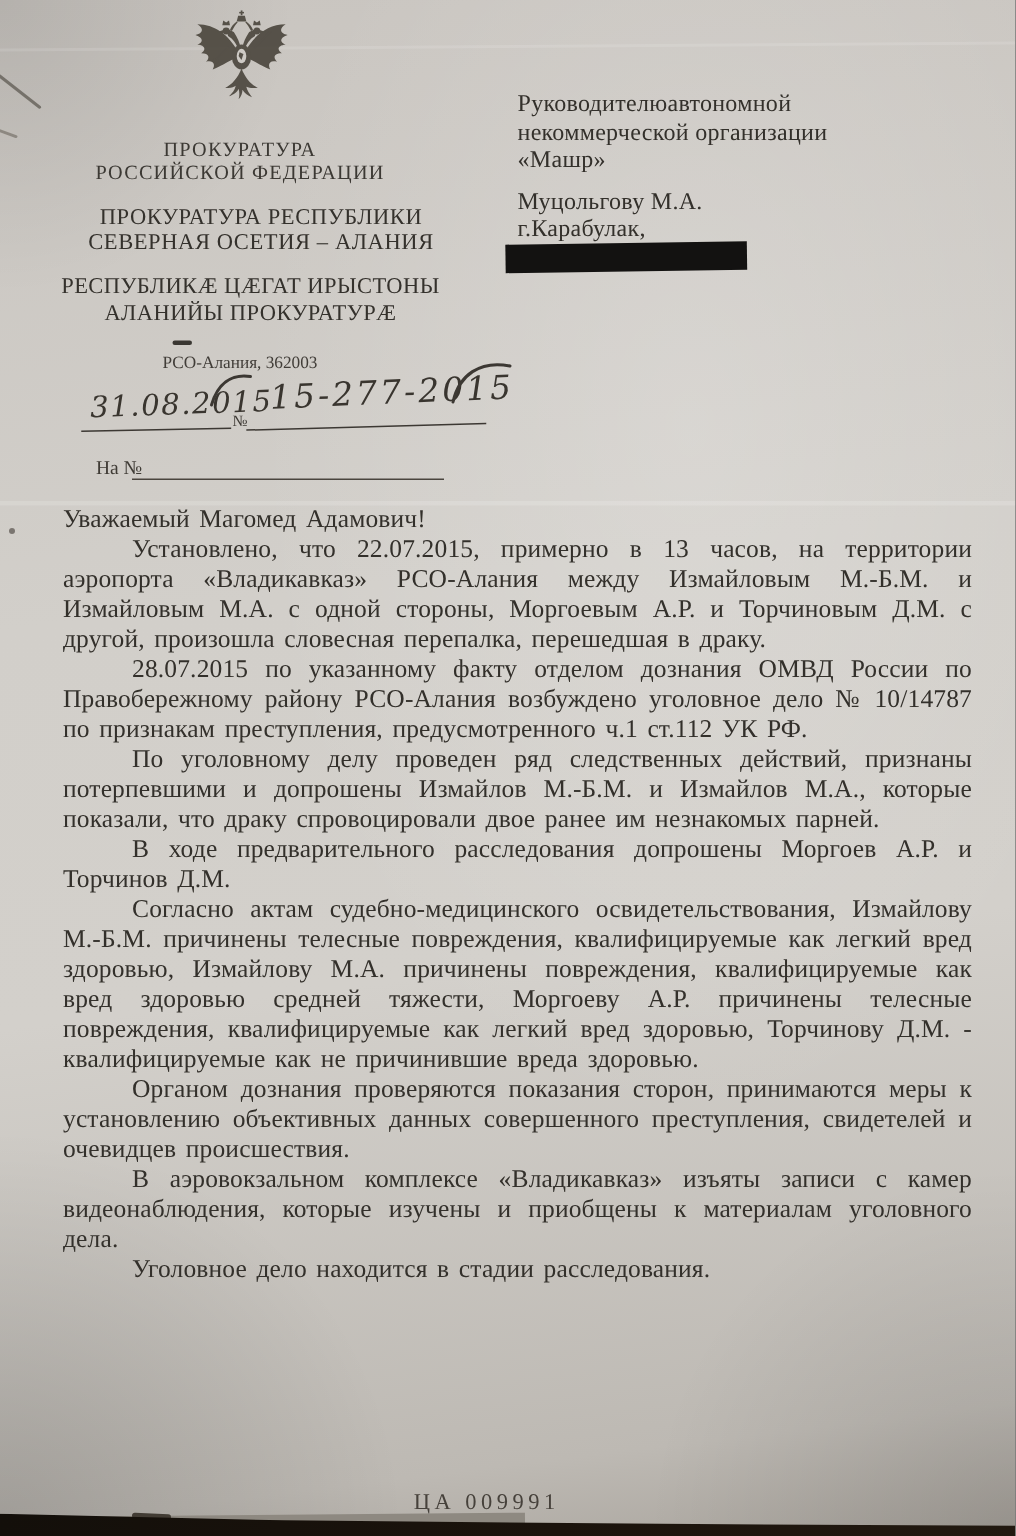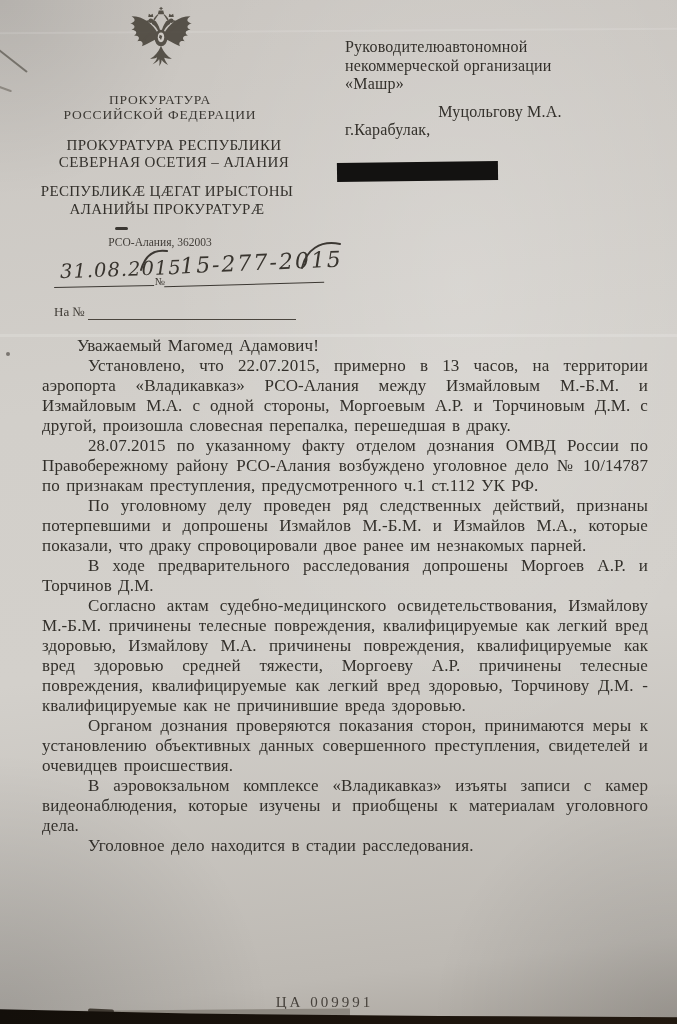--- a/index.html
+++ b/index.html
@@ -23,25 +23,25 @@
   .addr{margin-top:5px; transform:translateX(-10px); font-size:11.5px; line-height:15.5px; color:#413d38;}
   
   .hand{position:absolute; font-family:"DejaVu Serif", serif; font-style:italic; color:#39352f; white-space:nowrap;}
   .hand-date{left:60px; top:258px; font-size:19.5px; letter-spacing:1px; transform:rotate(-2deg);}
   .hand-num{left:180px; top:250px; font-size:22px; letter-spacing:2px; transform:rotate(-2.5deg);}
   .uline{position:absolute; border-bottom:1.6px solid #3c3833;}
   .ul1{left:54px; top:272px; width:100px; height:14px; transform:rotate(-1.2deg);}
   .ul2{left:164px; top:270px; width:160px; height:14px; transform:rotate(-1.6deg);}
   .nosign{position:absolute; left:155px; top:276px; font-size:10.5px; color:#3c3833;}
   .flour{position:absolute;}
-  .reply{position:absolute; left:54px; top:304px; font-size:13px; color:#3f3b35;}
+  .reply{position:absolute; left:64px; top:304px; font-size:13px; color:#3f3b35;}
   .reply-line{position:absolute; left:88px; top:303px; width:208px; height:16px; border-bottom:1.2px solid #4a453e;}
   
-  .to{position:absolute; left:345px; top:38px; width:310px; font-size:16px; line-height:18.5px; letter-spacing:0.2px; color:#33302b;}
-  .to .person{margin-top:9px;text-align:center;}
+  .to{position:absolute; left:345px; top:61px; width:310px; font-size:16px; line-height:18.5px; letter-spacing:0.2px; color:#33302b;}
+  .to .person{margin-top:9px;}
   .redact{position:absolute; left:337px; top:162px; width:161px; height:19px; background:#131211; transform:rotate(-0.8deg);}
   
   .body{position:absolute; left:42px; top:336px; width:606px;}
   .salut{width:470px; text-align:center; font-size:17px; color:#33302b; margin:0 0 22px 0;}
   .body p{margin:0; font-size:17px; line-height:20px; text-align:justify; text-indent:46px;
           word-spacing:2px; letter-spacing:0.1px; color:#33302b;}
   
   .formnum{position:absolute; left:0; right:0; top:994px; text-align:center; transform:translateX(-14px);
            font-size:15px; letter-spacing:3px; color:#46413b;}
   
@@ -132,21 +132,21 @@
   <svg class="flour" style="left:139px; top:246px;" width="30" height="26">
     <path d="M2 24 C6 10 15 3 28 5" stroke="#3c3833" stroke-width="2" fill="none" stroke-linecap="round"></path>
   </svg>
   <svg class="flour" style="left:300px; top:238px;" width="42" height="32">
     <path d="M2 30 C6 12 20 2 40 6" stroke="#3c3833" stroke-width="2" fill="none" stroke-linecap="round"></path>
   </svg>
   <div class="reply">На №</div>
   <div class="reply-line"></div>
 
   <div class="body">
-    <p class="salut" style="text-indent:0;margin-left:35px;">Уважаемый Магомед Адамович!</p>
+    <p class="salut" style="text-indent:0;">Уважаемый Магомед Адамович!</p>
     <p>Установлено, что 22.07.2015, примерно в 13 часов, на территории аэропорта «Владикавказ»  РСО-Алания между Измайловым М.-Б.М. и Измайловым М.А. с одной стороны, Моргоевым А.Р.  и Торчиновым Д.М. с другой, произошла словесная перепалка,  перешедшая в драку.</p>
     <p>28.07.2015 по указанному  факту  отделом дознания ОМВД России по Правобережному  району  РСО-Алания  возбуждено  уголовное  дело  № 10/14787 по признакам преступления,  предусмотренного  ч.1 ст.112  УК РФ.</p>
     <p>По уголовному делу  проведен ряд следственных  действий, признаны потерпевшими и допрошены  Измайлов М.-Б.М. и Измайлов М.А., которые показали, что драку спровоцировали двое ранее им  незнакомых парней.</p>
     <p>В ходе  предварительного расследования допрошены  Моргоев А.Р.  и Торчинов Д.М.</p>
     <p>Согласно  актам  судебно-медицинского  освидетельствования, Измайлову М.-Б.М. причинены  телесные повреждения, квалифицируемые как  легкий вред здоровью, Измайлову М.А. причинены повреждения, квалифицируемые как вред здоровью средней  тяжести, Моргоеву А.Р. причинены  телесные повреждения, квалифицируемые как легкий вред здоровью, Торчинову Д.М. - квалифицируемые как не причинившие вреда здоровью.</p>
     <p>Органом дознания проверяются показания  сторон, принимаются меры к  установлению  объективных  данных  совершенного  преступления, свидетелей и  очевидцев происшествия.</p>
     <p>В аэровокзальном комплексе «Владикавказ»  изъяты  записи с камер видеонаблюдения, которые изучены и приобщены к материалам уголовного дела.</p>
     <p>Уголовное дело находится в стадии расследования.</p>
   </div>
 

